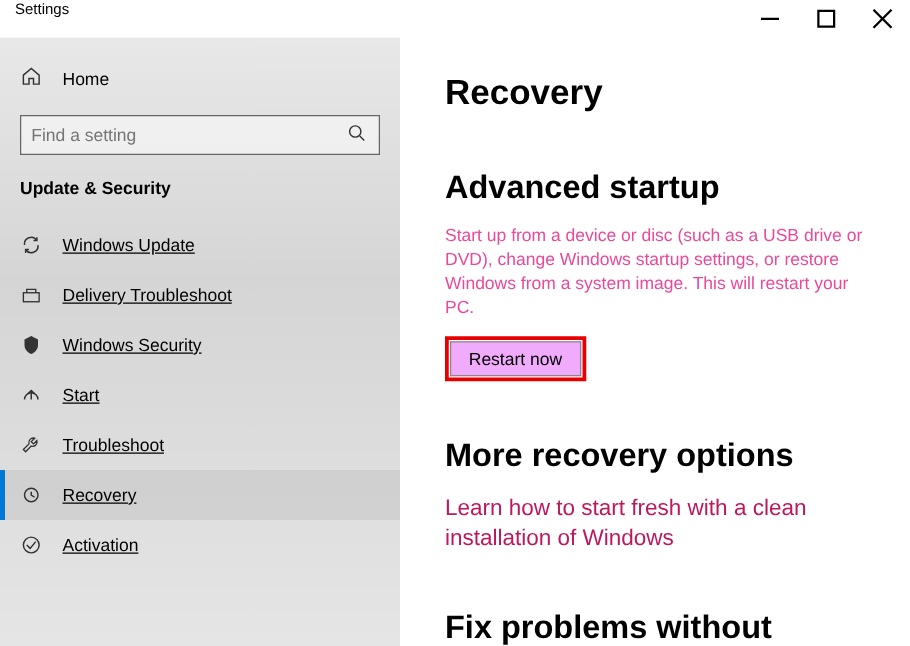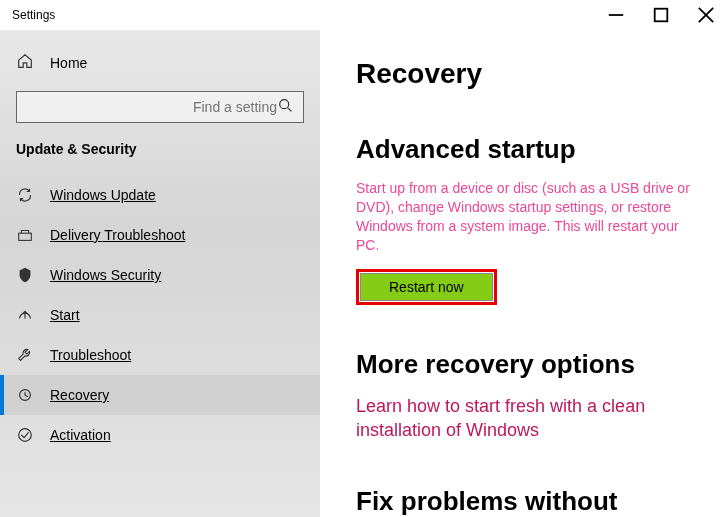--- a/index.html
+++ b/index.html
@@ -1,47 +1,47 @@
 <!DOCTYPE html>
 <html><head>
   <meta charset="utf-8">
   <style>
     * { margin: 0; padding: 0; box-sizing: border-box; font-family: "Segoe UI", Arial, sans-serif; }
     body { width: 728px; height: 517px; background: #fff; overflow: hidden; display: flex; flex-direction: column; }
     
-    .titlebar { height: 30px; display: flex; align-items: center; padding-left: 12px; font-size: 12px; color: #000; }
+    .titlebar { height: 30px; display: flex; padding-left: 12px; font-size: 12px; color: #000; }
     .titlebar-text { flex: 1; }
     .win-controls { display: flex; }
     .win-btn { width: 45px; height: 30px; display: flex; align-items: center; justify-content: center; font-size: 11px; }
     
     .content { flex: 1; display: flex; overflow: hidden; }
     
     .sidebar { width: 320px; background: linear-gradient(180deg, #e8e8e8 0%, #d5d5d5 40%, #e5e5e5 100%); padding: 14px 0 16px 0; display: flex; flex-direction: column; overflow: hidden; }
     .home-row { display: flex; align-items: center; padding: 8px 16px; gap: 16px; margin-bottom: 10px; }
     .home-icon { width: 18px; font-size: 15px; color: #333; }
     .home-label { font-size: 14px; color: #000; }
     
     .search-box { margin: 0 16px 18px 16px; height: 32px; border: 1px solid #666; background: rgba(255,255,255,0.5); display: flex; align-items: center; padding: 0 8px; }
-    .search-input { flex: 1; border: none; background: transparent; font-size: 14px; color: #555; outline: none; text-align: right; }
+    .search-input { flex: 1; border: none; background: transparent; font-size: 14px; color: #555; outline: none; }
     .search-icon { color: #333; font-size: 14px; }
     
     .category-label { font-size: 14px; font-weight: 600; padding: 0 16px; margin-bottom: 18px; color: #000; }
     
     .nav-list { display: flex; flex-direction: column; text-decoration: underline; }
     .nav-item { display: flex; align-items: center; padding: 11px 16px; gap: 16px; position: relative; }
     .nav-item.active { background: rgba(0,0,0,0.06); }
     .nav-item.active::before { content: ""; position: absolute; left: 0; top: 0; bottom: 0; width: 4px; background: #0078D7; }
     .nav-icon { width: 18px; font-size: 15px; color: #333; display: flex; justify-content: center; }
     .nav-label { font-size: 14px; color: #000; }
     
     .main { flex: 1; padding: 28px 28px 0 36px; overflow: hidden; background: #fff; }
     .page-title { font-size: 28px; font-weight: 600; margin-bottom: 44px; color: #000; }
     .section-title { font-size: 26px; font-weight: 600; margin-bottom: 14px; color: #000; }
     .section-text { font-size: 14px; line-height: 1.35; margin-bottom: 14px; color: #ec4899; }
-    .btn { display: inline-block; background: #84cc16; border: 1px solid #888; padding: 5px 28px; font-size: 14px; color: #000; }
+    .btn { display: inline-block; background: #f0abfc; border: 1px solid #888; padding: 5px 14px; font-size: 14px; color: #000; }
     .highlight-box { display: inline-block; border: 3px solid #e60000; padding: 1px; margin-bottom: 44px; }
     .link { color: #be185d; font-size: 18px; line-height: 1.35; display: block; margin-bottom: 44px; }
     .section-title.cut { margin-bottom: 0; }
     
     svg { width: 18px; height: 18px; }
   </style>
 </head>
 <body>
 
 <div class="titlebar">

